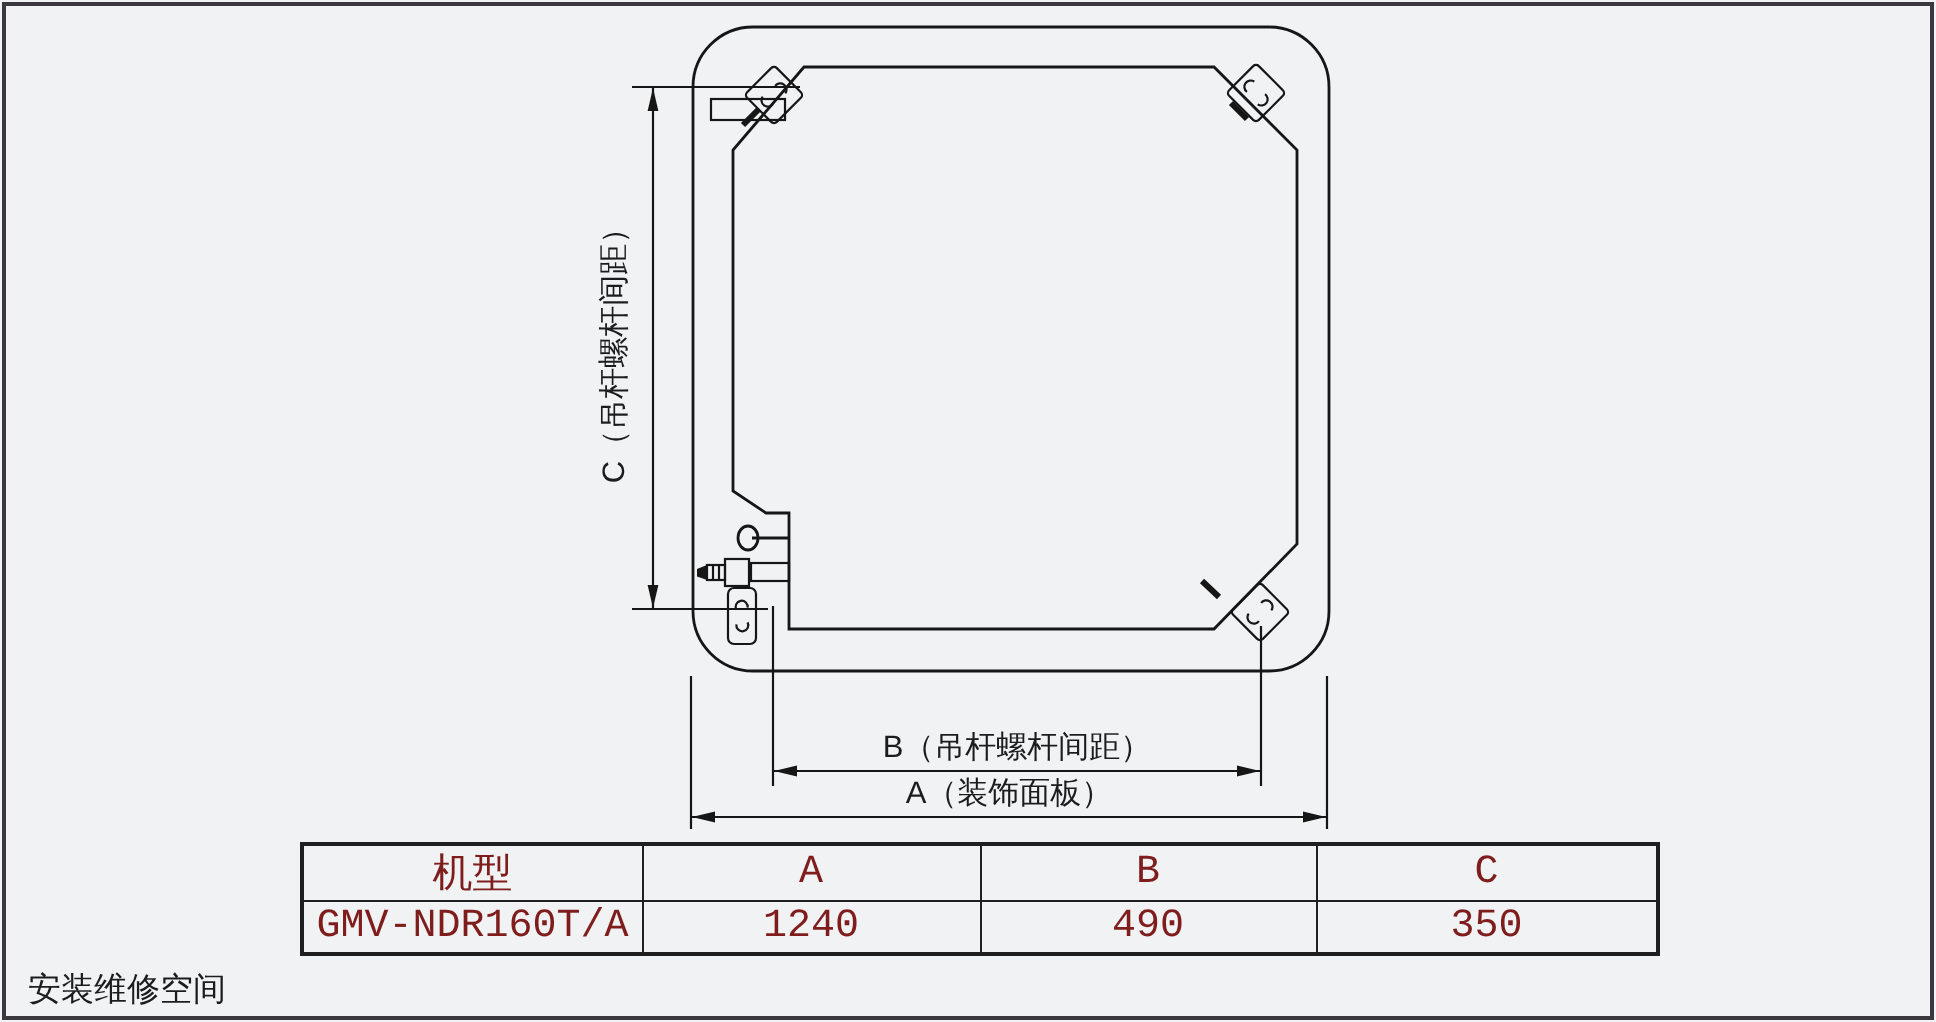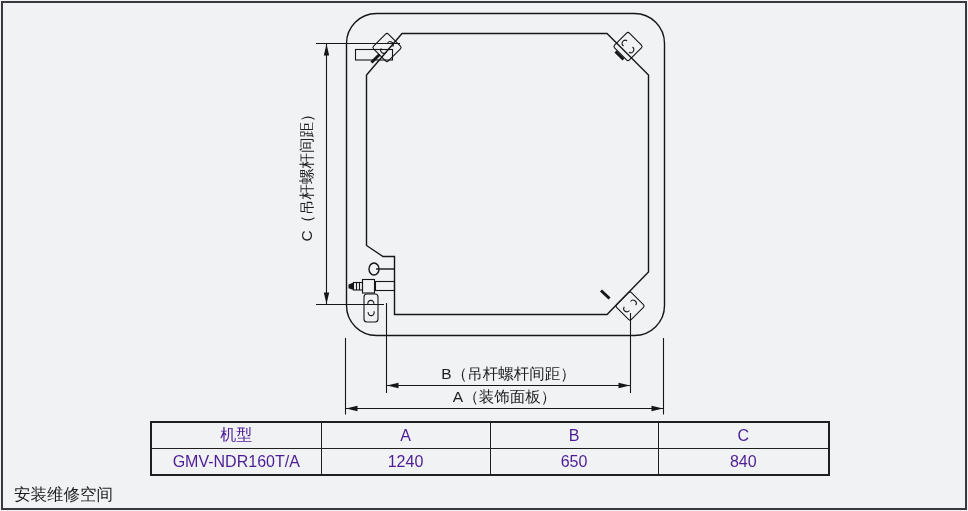--- a/index.html
+++ b/index.html
@@ -26,23 +26,23 @@
   svg .thick{ stroke: #161616; fill: none; stroke-width: 3;   }
   svg .fillk{ fill: #161616; stroke: none; }
   svg text  { fill: #1c1c1c; font-family: "Liberation Sans", sans-serif; font-size: 15.5px; }
   table.dims {
     position: absolute;
     left: 147px; top: 418px;
     width: 678px;
     border-collapse: collapse;
     border: 2px solid #1f1f1f;
     table-layout: fixed;
-    font-family: Liberation Sans, sans-serif;
-    font-size: 16px;
-    color: #4c1d95;
+    font-family: Liberation Mono, monospace;
+    font-size: 20px;
+    color: #7f1d1d;
     background: transparent;
   }
   table.dims th, table.dims td {
     border: 1px solid #1f1f1f;
     height: 25px;
     text-align: center;
     vertical-align: middle;
     font-weight: normal;
     padding: 0;
   }
@@ -153,21 +153,21 @@
         <th>机型</th>
         <th>A</th>
         <th>B</th>
         <th>C</th>
       </tr>
     </thead>
     <tbody>
       <tr>
         <td>GMV-NDR160T/A</td>
         <td>1240</td>
-        <td>650</td>
-        <td>840</td>
+        <td>490</td>
+        <td>350</td>
       </tr>
     </tbody>
   </table>
 
   <div class="footer-note">安装维修空间</div>
 
 </div>
 
 </body></html>

